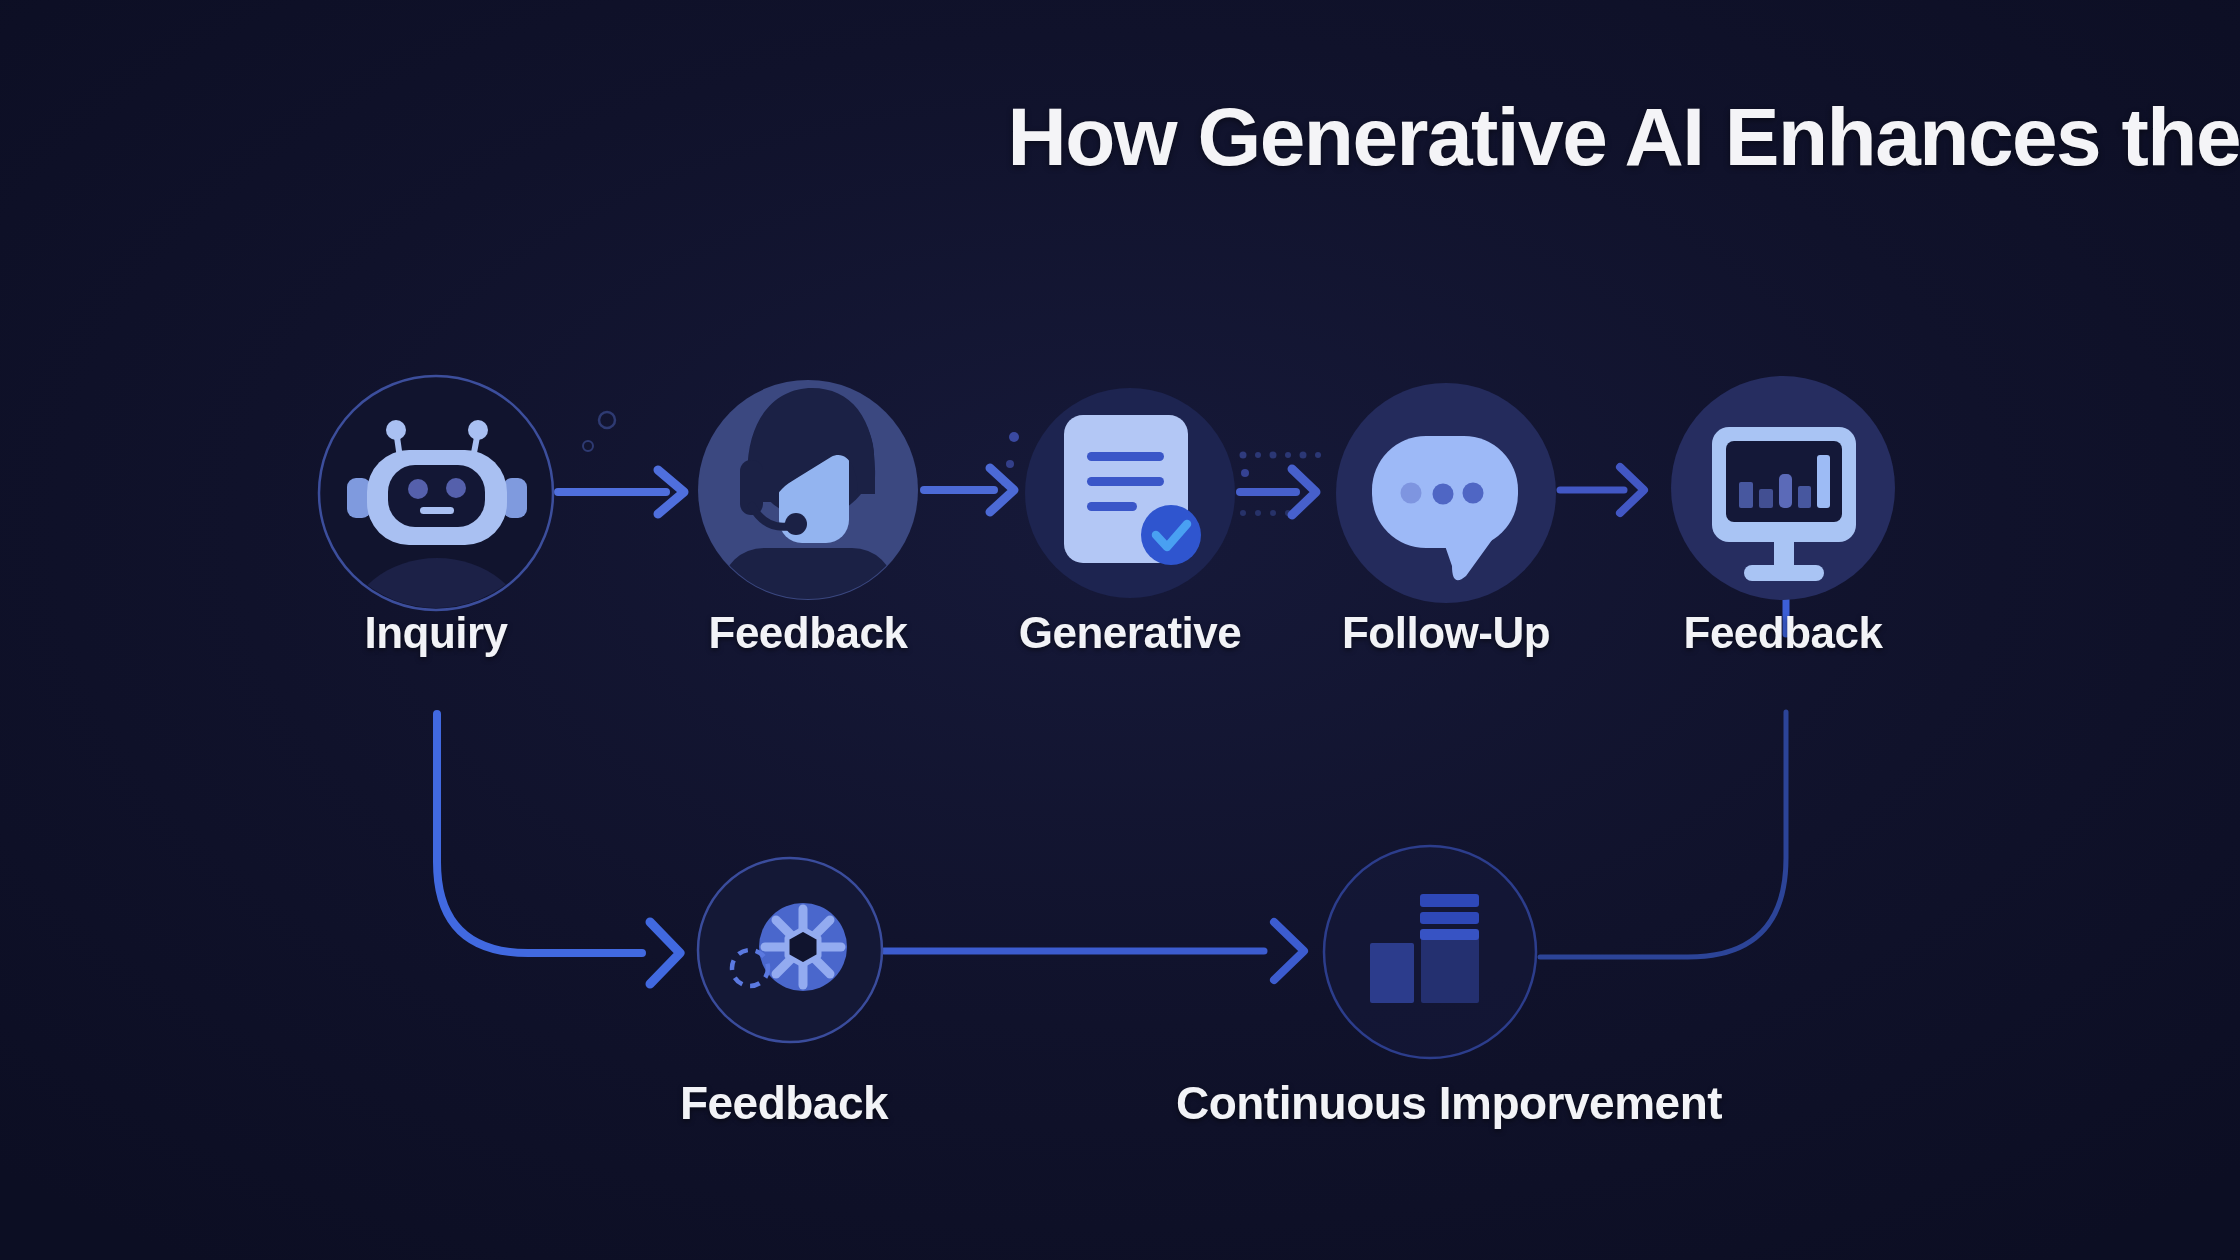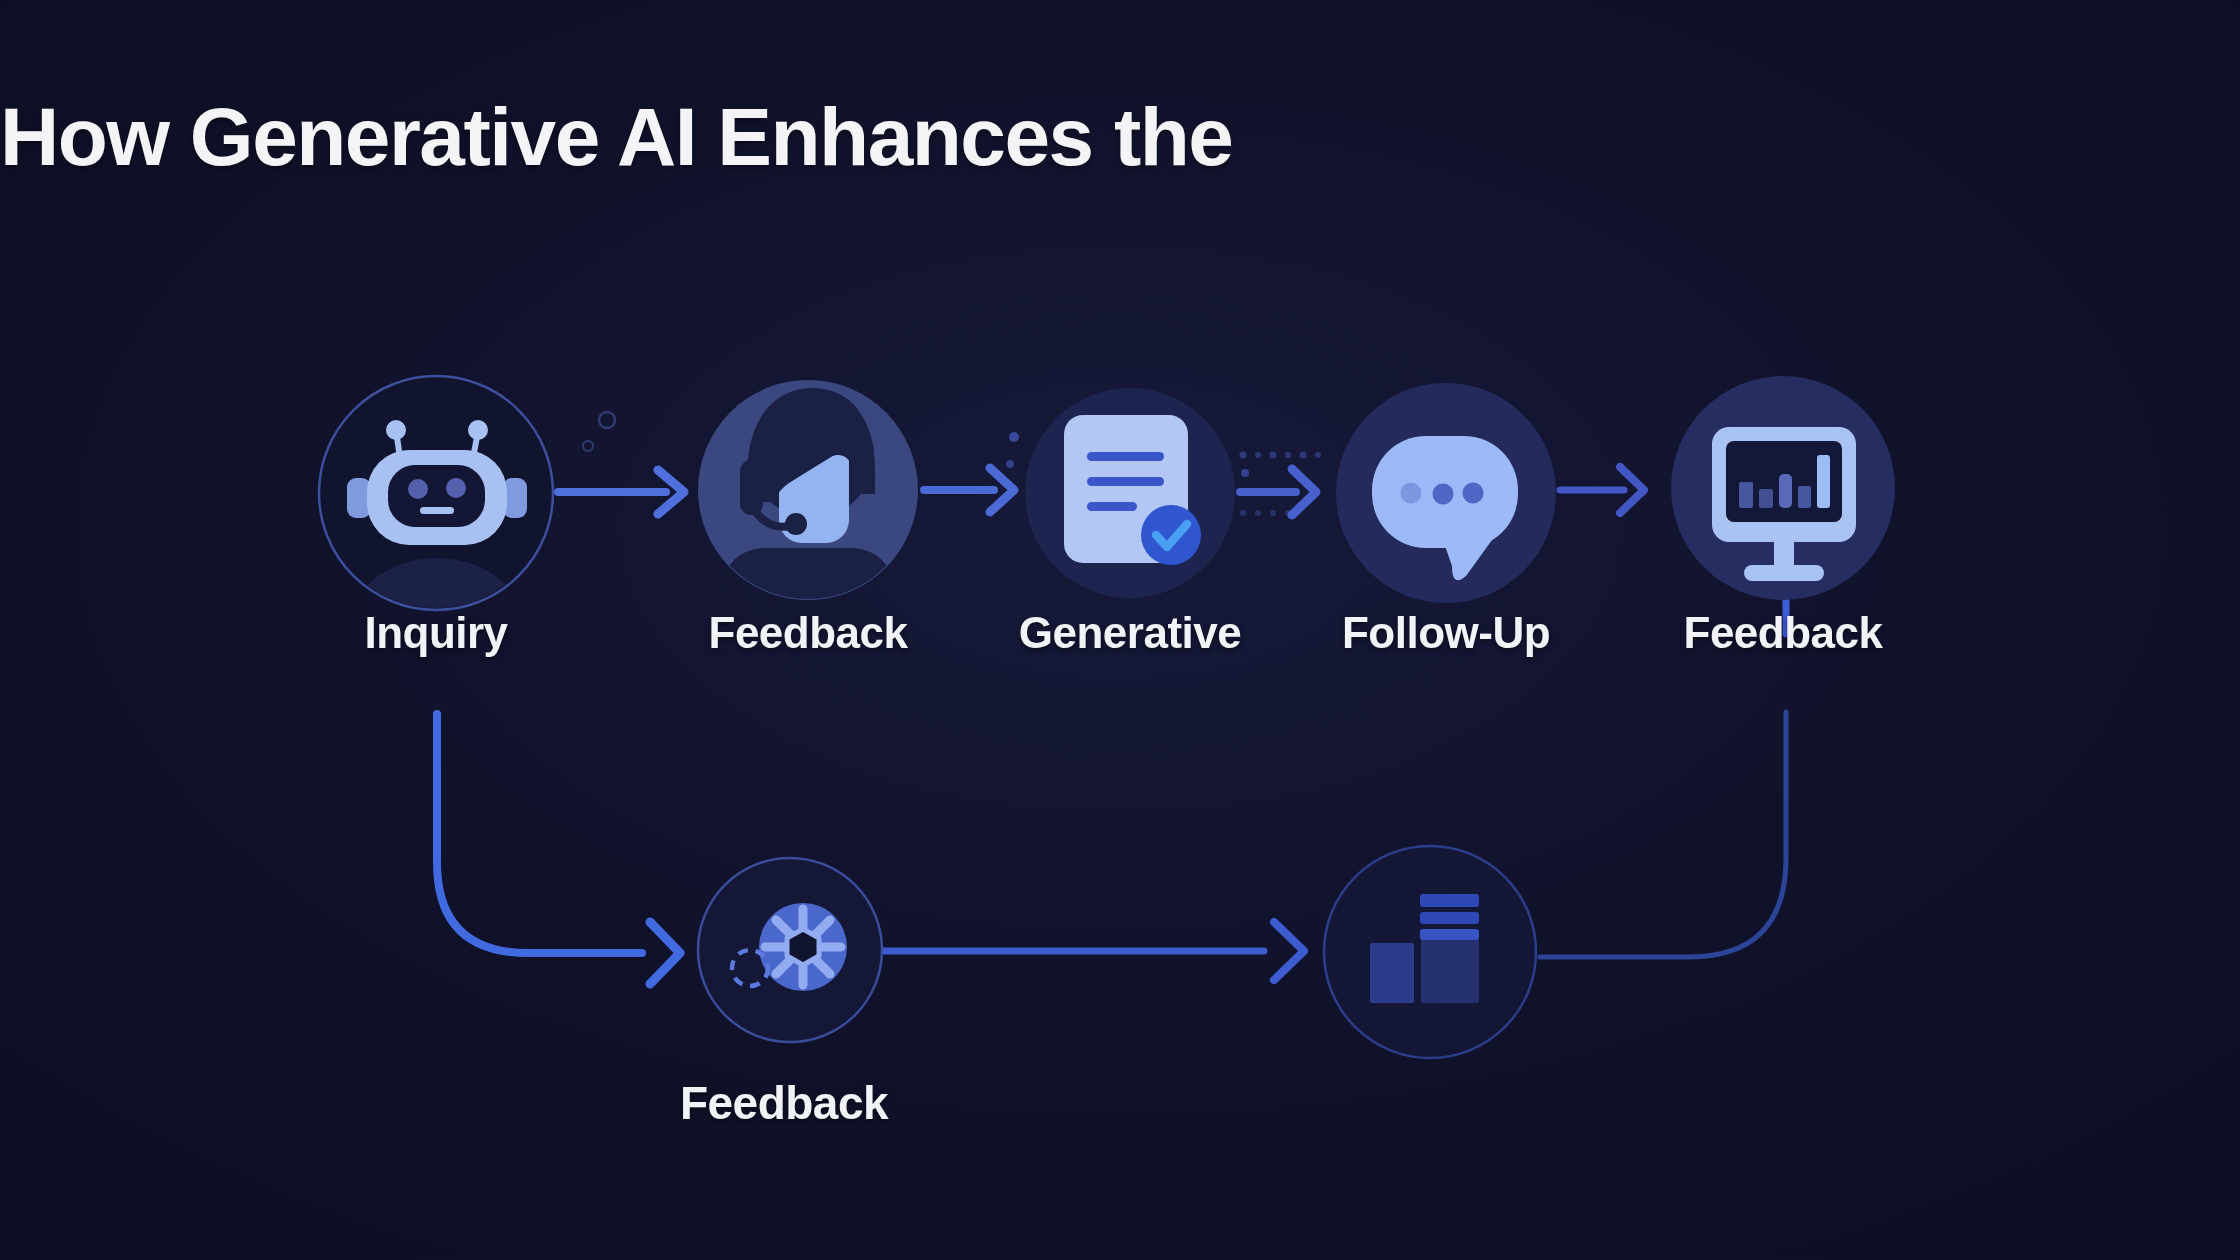--- a/index.html
+++ b/index.html
@@ -6,21 +6,21 @@
   .canvas{
     position:relative;
     width:2240px;height:1260px;
     overflow:hidden;
     background:radial-gradient(ellipse 1600px 900px at 50% 42%, #161939 0%, #10122b 55%, #0c0e23 100%);
     font-family:"Liberation Sans","DejaVu Sans",sans-serif;
   }
   svg{position:absolute;left:0;top:0;}
   .title{
     position:absolute;top:88px;left:0;width:2240px;
-    text-align:left;color:#f4f4f7;
+    text-align:right;color:#f4f4f7;
     font-size:82px;font-weight:700;line-height:98px;letter-spacing:-1.5px;
     text-shadow:0 2px 6px rgba(0,0,0,.45);
   }
   .step-label{
     position:absolute;transform:translateX(-50%);
     color:#f2f3f7;font-size:44px;font-weight:700;letter-spacing:-0.5px;
     white-space:nowrap;text-shadow:0 2px 5px rgba(0,0,0,.5);
   }
   .step-label.row1{top:608px;}
   .step-label.row2{top:1076px;font-size:46px;}
@@ -200,14 +200,15 @@
   <div>How Generative AI Enhances the</div>
 </div>
 
 <div class="step-label row1" style="left:436px">Inquiry</div>
 <div class="step-label row1" style="left:808px">Feedback</div>
 <div class="step-label row1" style="left:1130px">Generative</div>
 <div class="step-label row1" style="left:1446px">Follow-Up</div>
 <div class="step-label row1" style="left:1783px">Feedback</div>
 
 <div class="step-label row2" style="left:784px">Feedback</div>
+<div class="step-label row2" style="left:1449px">Continuous Imporvement</div>
 
 </div>
 
 </body></html>

